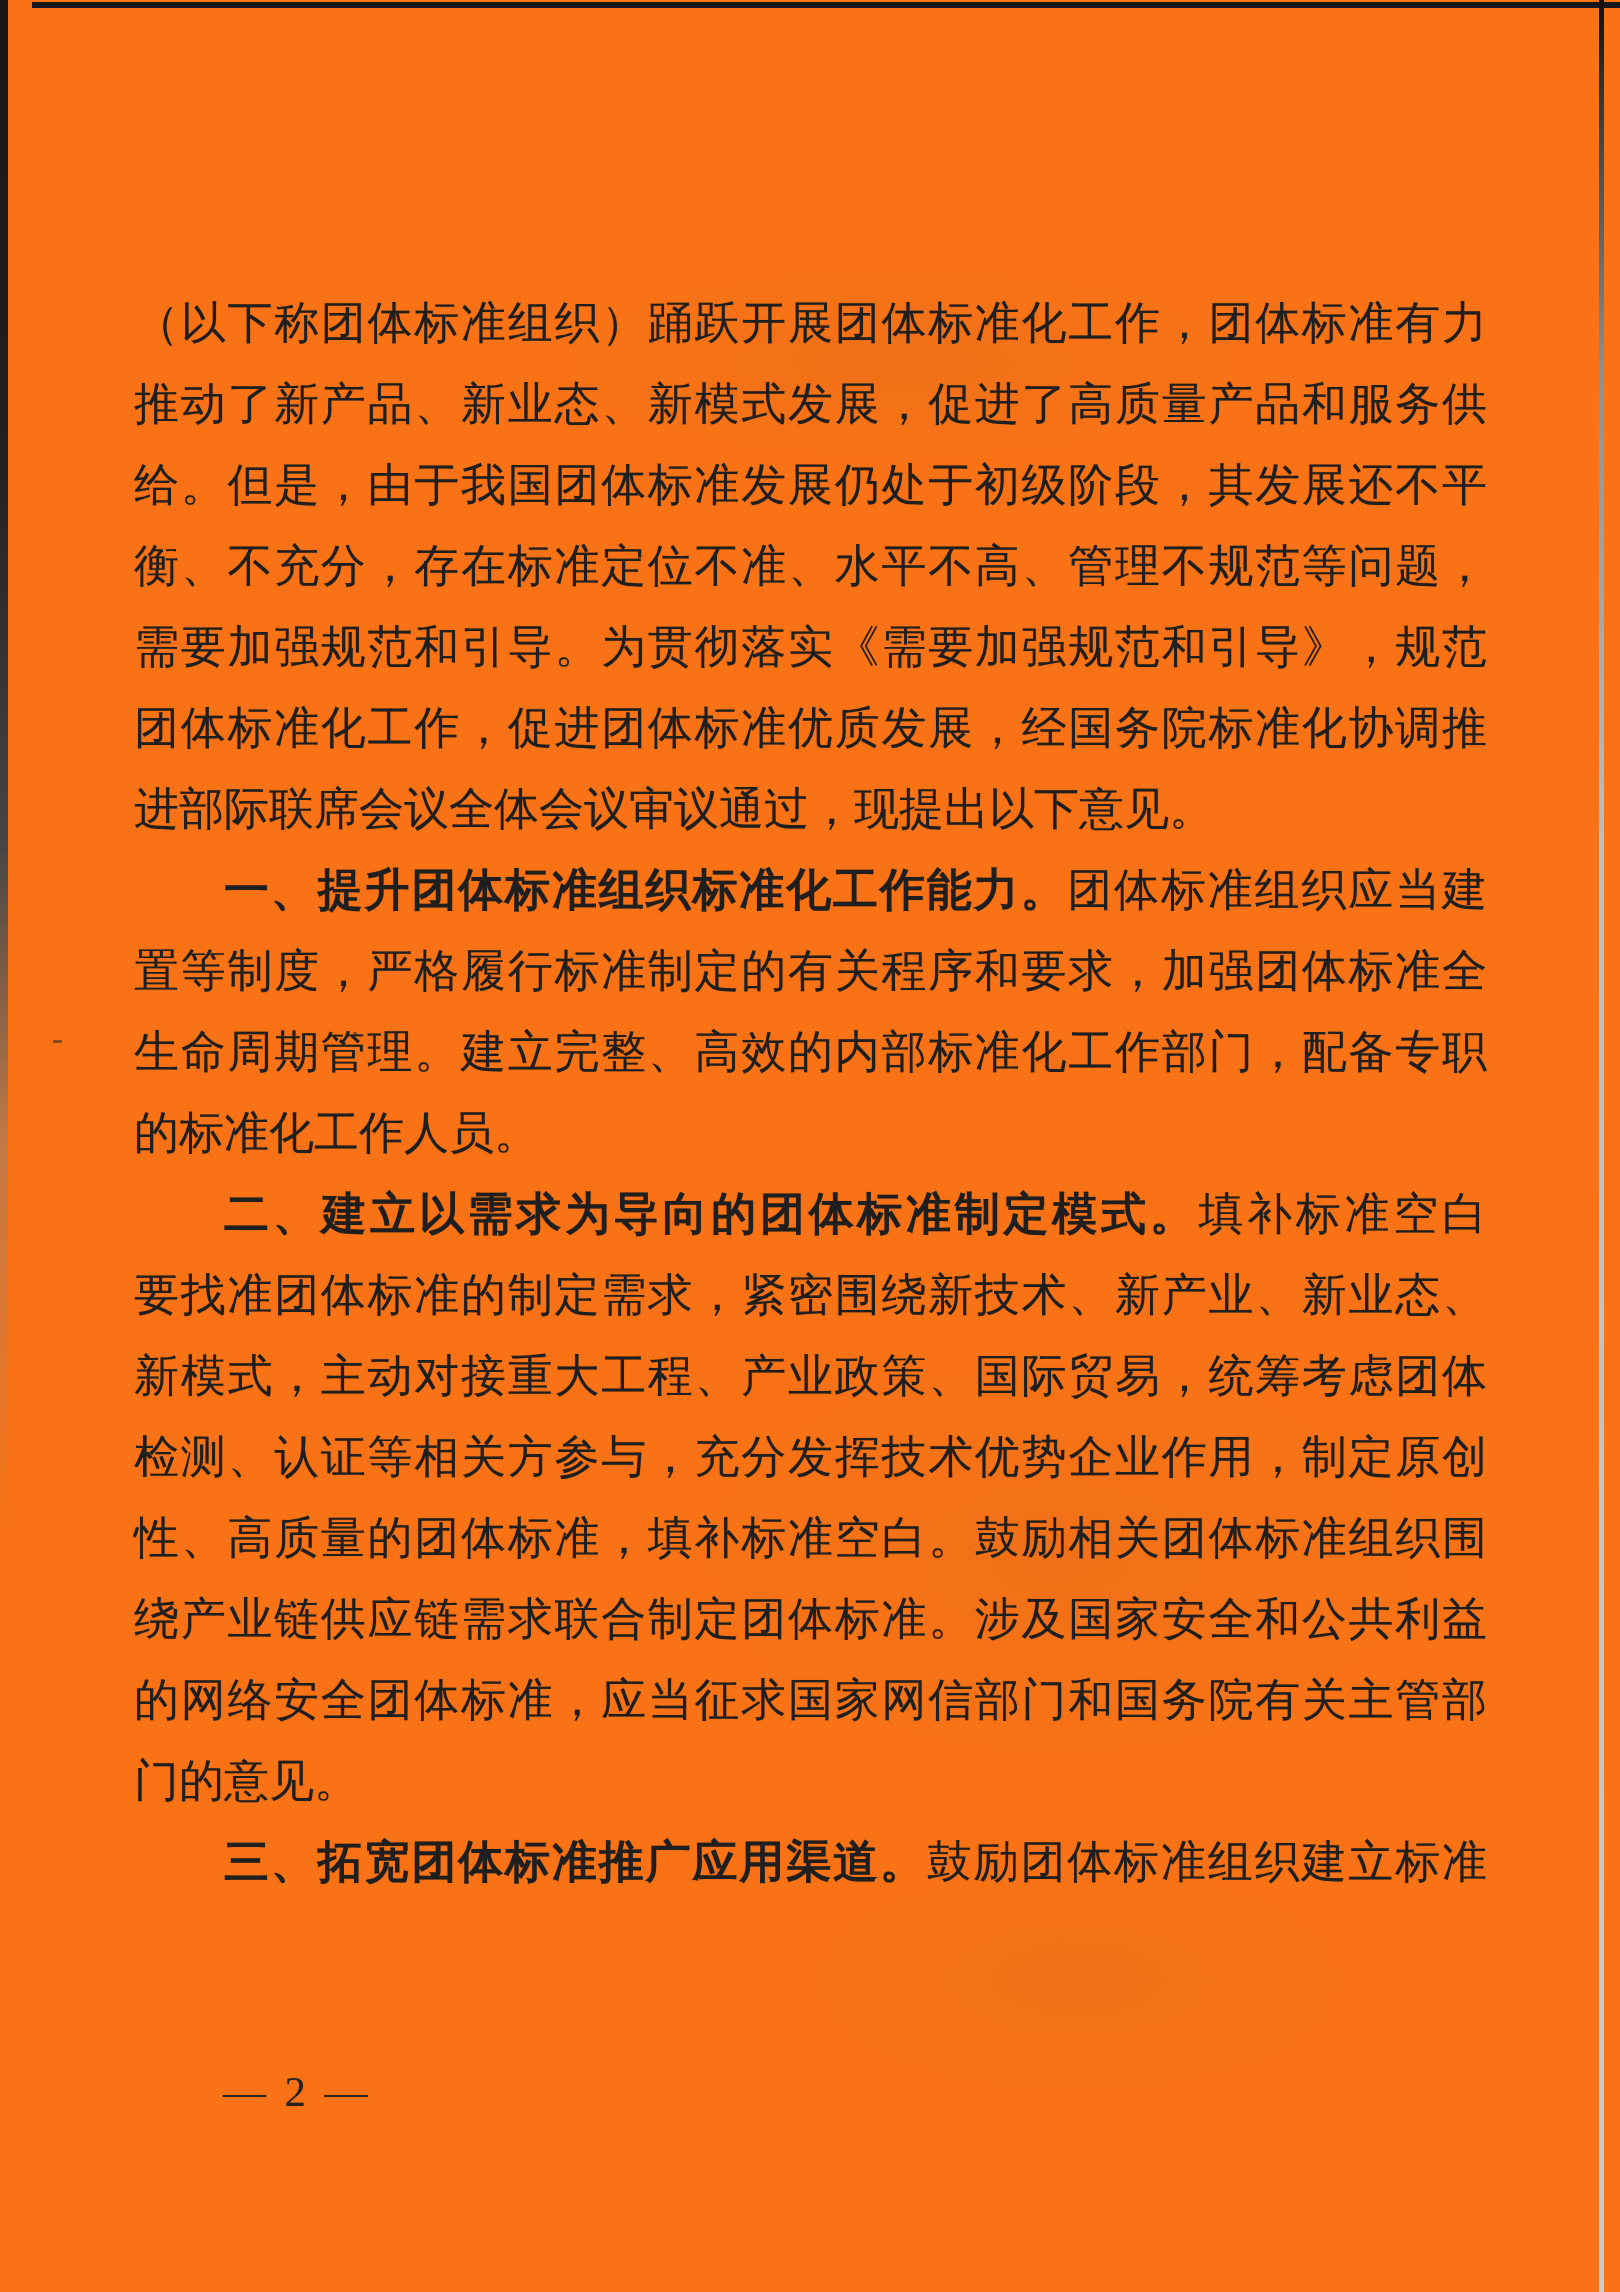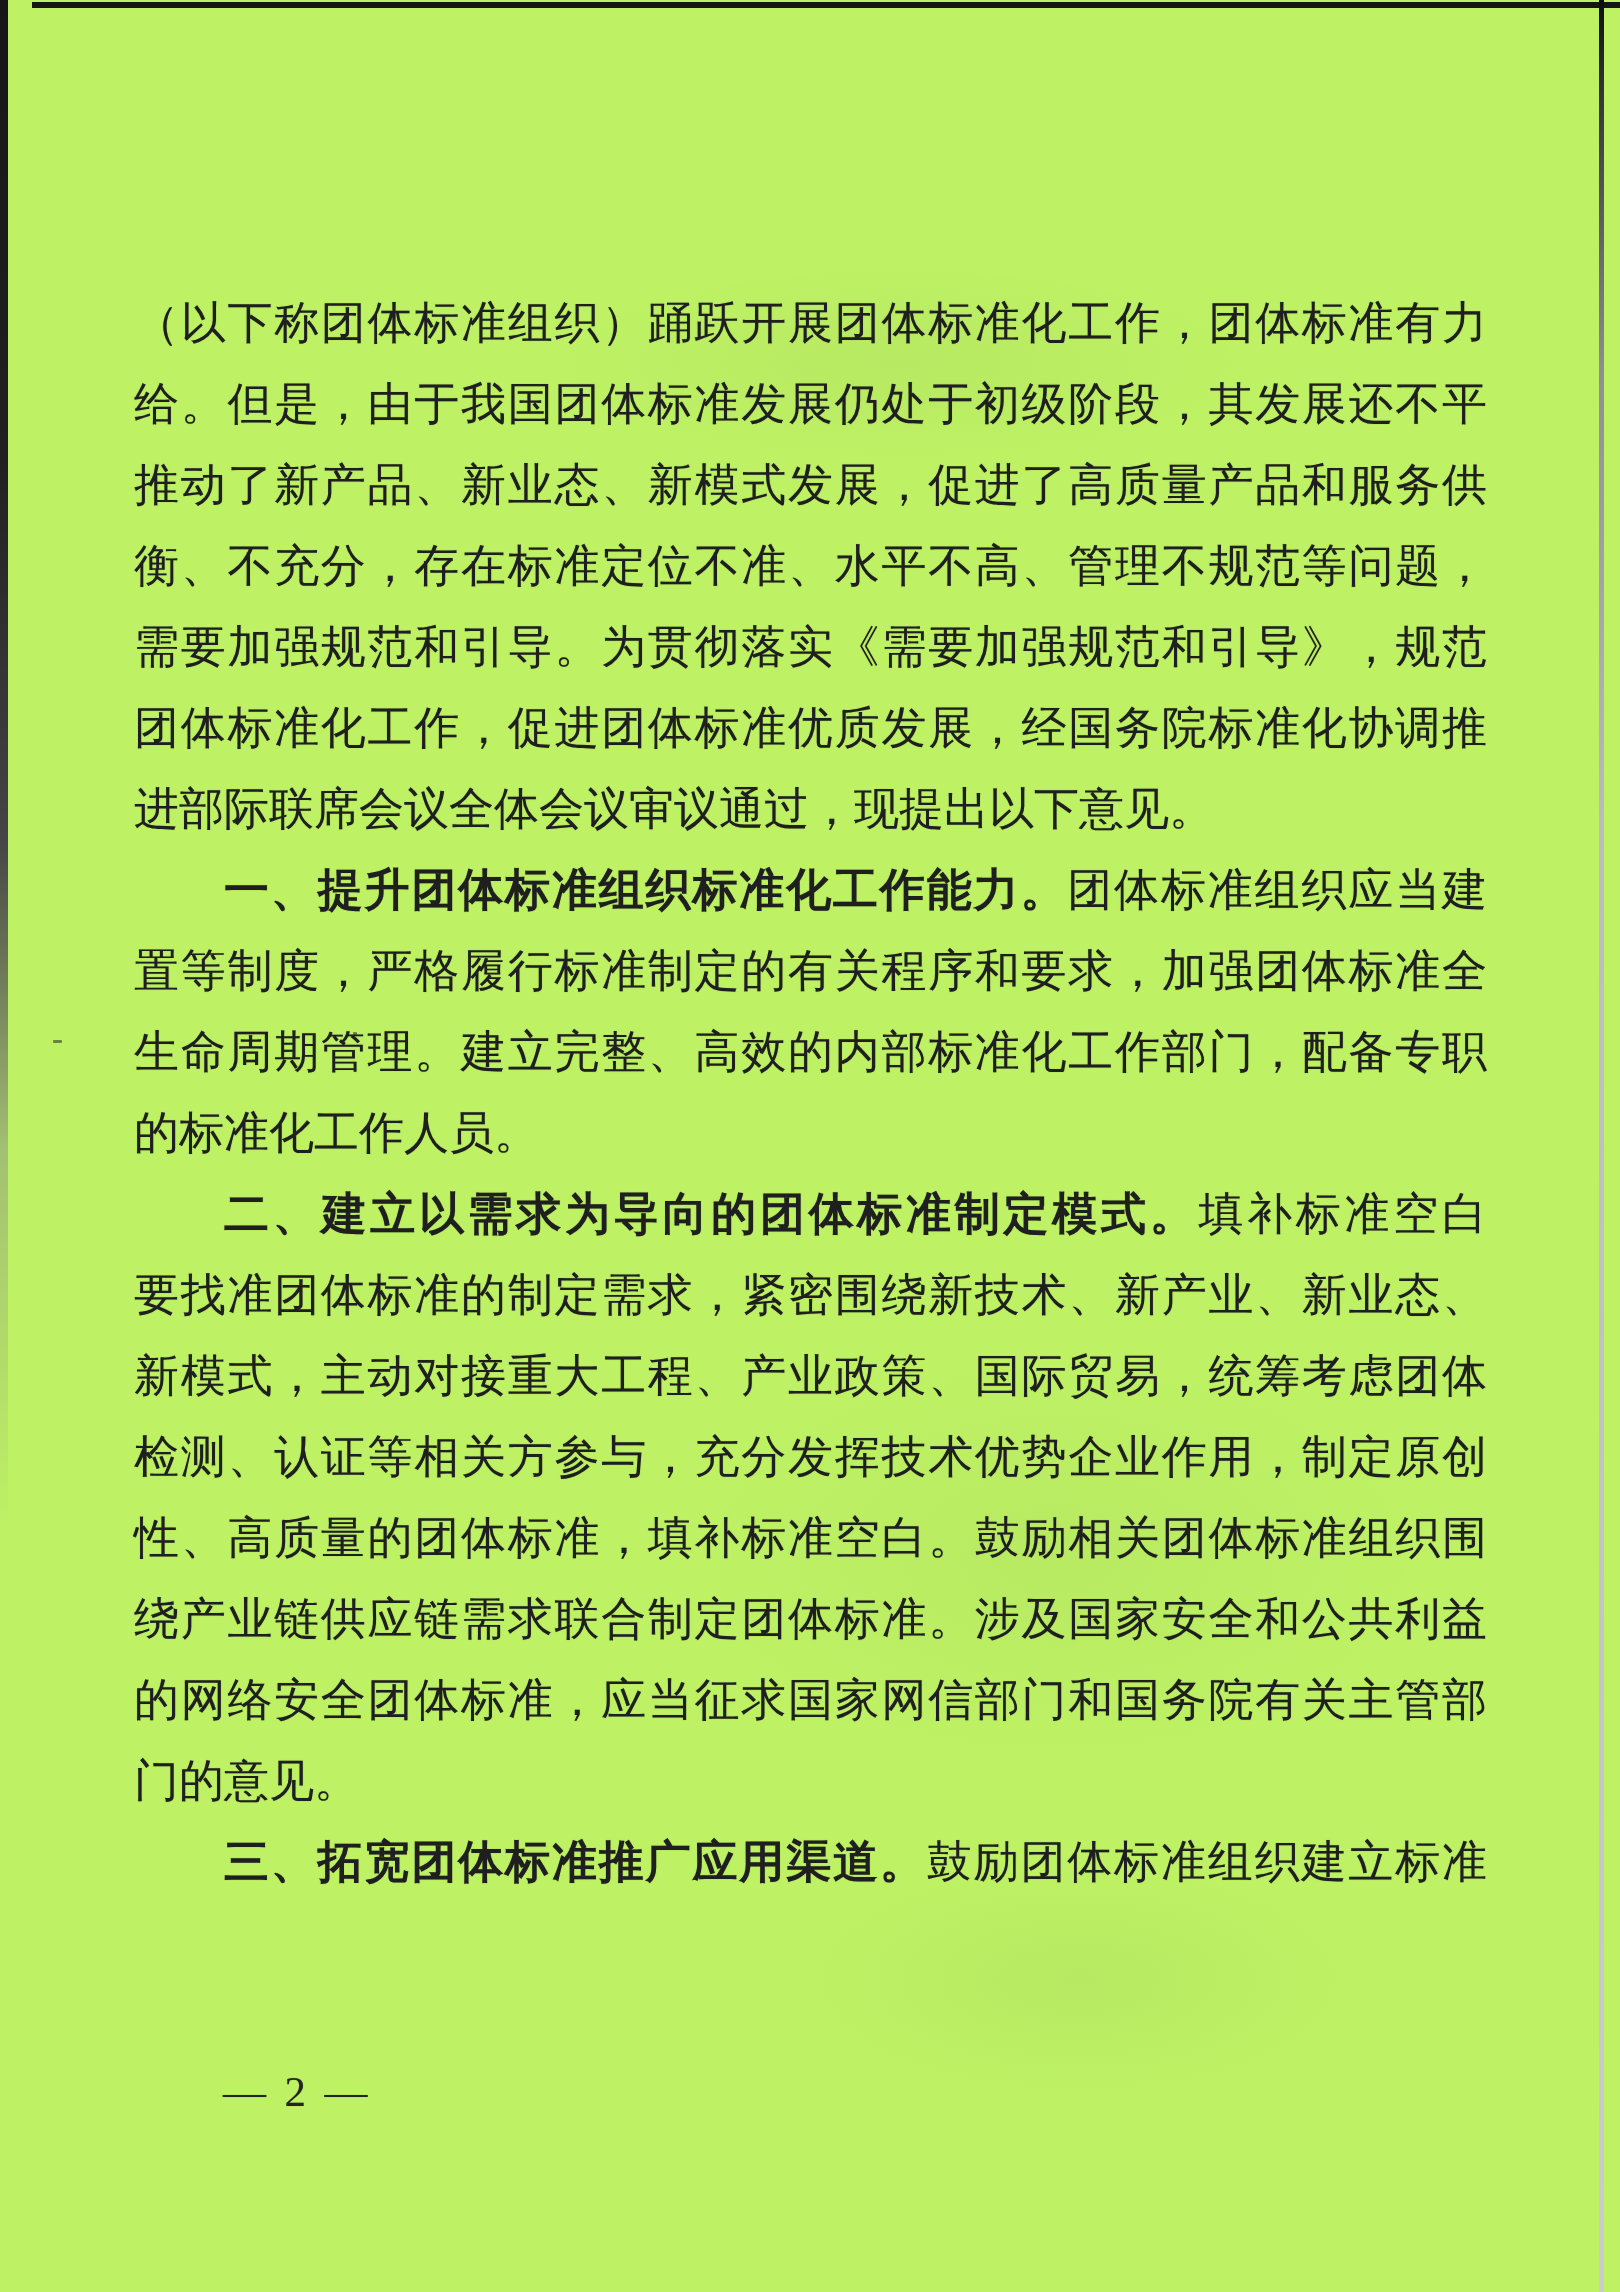--- a/index.html
+++ b/index.html
@@ -1,19 +1,19 @@
 <!DOCTYPE html>
 <html><head>
 <meta charset="utf-8">
 <style>
   html,body { margin:0; padding:0; background:#e8e8e8; }
   .page {
     position:relative;
     width:1620px; height:2293px;
-    background:#bef264;
+    background:#f97316;
     overflow:hidden;
     font-family:"Liberation Serif","DejaVu Serif",serif;
   }
   
   .scan-top-line {
     position:absolute; left:32px; top:2px; width:1588px; height:5.9px;
     background:#161616;
   }
   .scan-left-strip {
     position:absolute; left:0; top:0; width:7.8px; height:1529px;
@@ -64,22 +64,22 @@
   <div class="scan-left-strip"></div>
   <div class="scan-right-line"></div>
   <div class="scan-smudge s1"></div>
   <div class="scan-smudge s2"></div>
   <div class="scan-smudge s3"></div>
   <div class="speck sp1"></div>
   <div class="speck sp2"></div>
 
   <div class="textblock">
     <div class="line"><span>（以下称团体标准组织）踊跃开展团体标准化工作，团体标准有力</span></div>
+    <div class="line"><span>推动了新产品、新业态、新模式发展，促进了高质量产品和服务供</span></div>
     <div class="line"><span>给。但是，由于我国团体标准发展仍处于初级阶段，其发展还不平</span></div>
-    <div class="line"><span>推动了新产品、新业态、新模式发展，促进了高质量产品和服务供</span></div>
     <div class="line"><span>衡、不充分，存在标准定位不准、水平不高、管理不规范等问题，</span></div>
     <div class="line"><span>需要加强规范和引导。为贯彻落实《需要加强规范和引导》，规范</span></div>
     <div class="line"><span>团体标准化工作，促进团体标准优质发展，经国务院标准化协调推</span></div>
     <div class="line short"><span>进部际联席会议全体会议审议通过，现提出以下意见。</span></div>
 
     <div class="line indent"><span class="b">一、提升团体标准组织标准化工作能力。</span><span>团体标准组织应当建</span></div>
     <div class="line"><span>置等制度，严格履行标准制定的有关程序和要求，加强团体标准全</span></div>
     <div class="line"><span>生命周期管理。建立完整、高效的内部标准化工作部门，配备专职</span></div>
     <div class="line short"><span>的标准化工作人员。</span></div>
 

